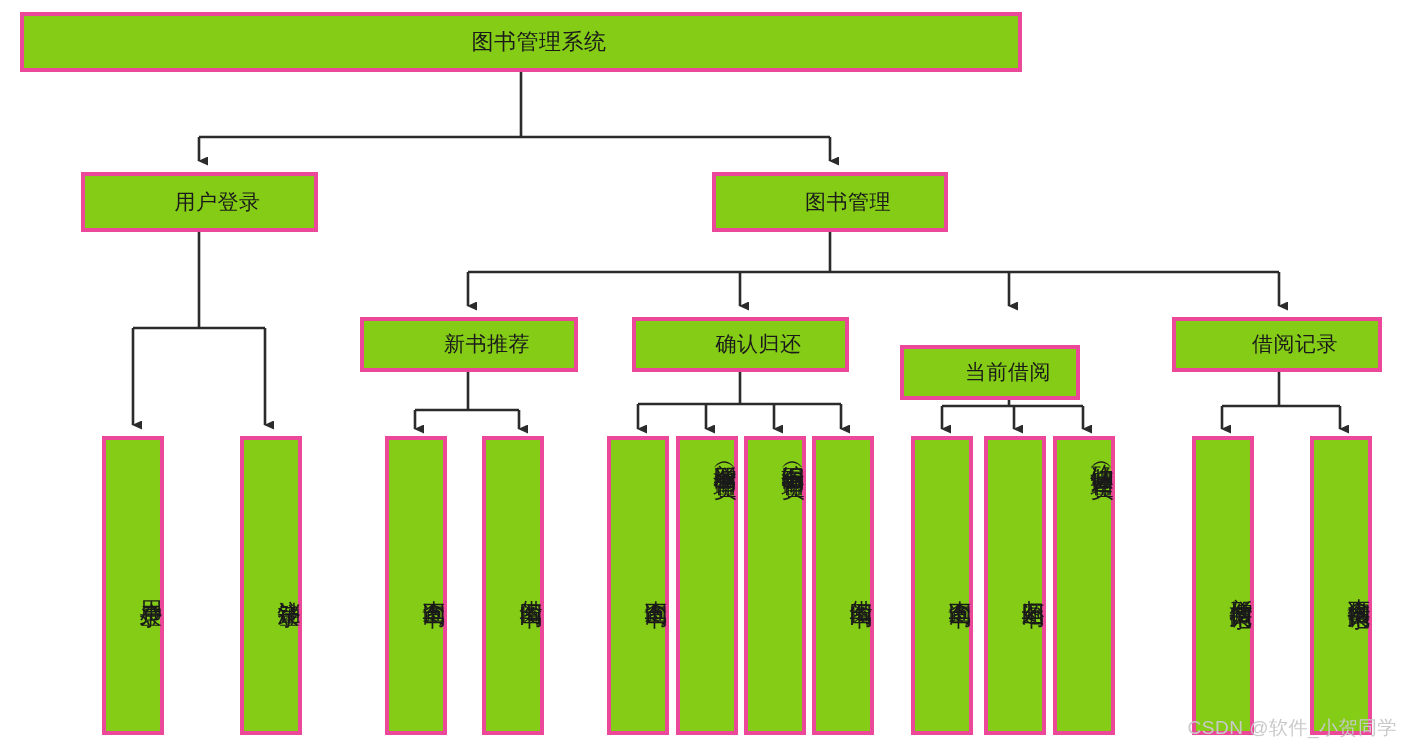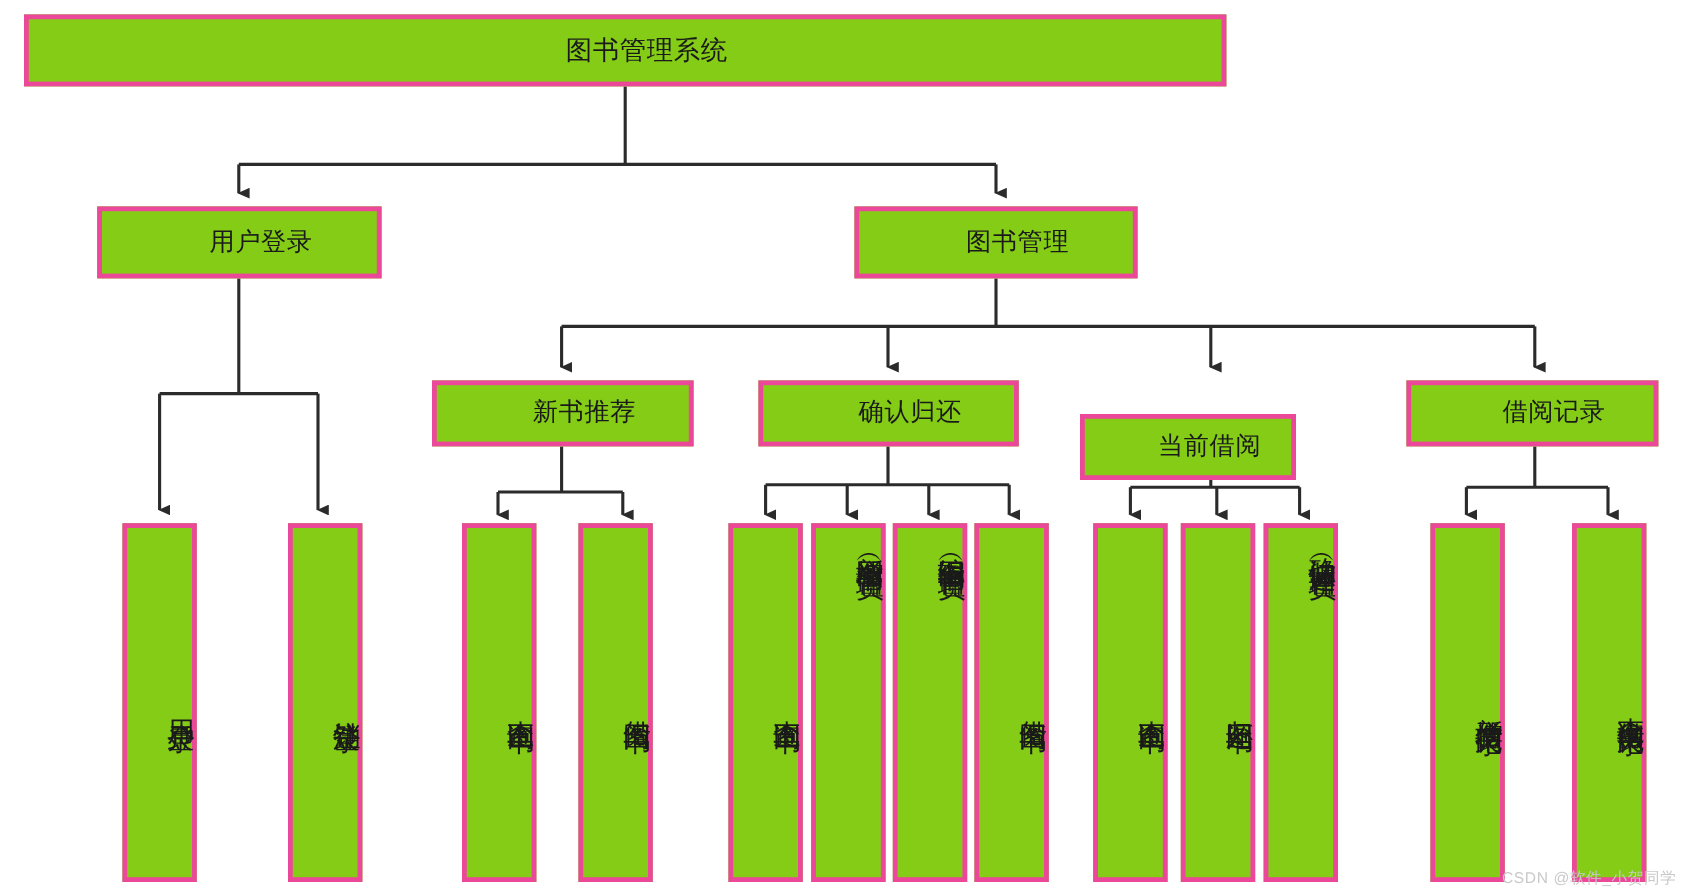--- a/index.html
+++ b/index.html
@@ -67,21 +67,21 @@
   }
   
   .node.vert.centered {
     align-items: center;
     padding-top: 0;
   }
   #watermark {
     position: absolute;
     right: 8px;
     bottom: 6px;
-    font-size: 13px;
+    font-size: 19px;
     color: #c9c9c9;
     letter-spacing: 0.5px;
     z-index: 5;
     white-space: nowrap;
   }
 </style>
 </head>
 <body>
 
 <div id="diagram-root">

